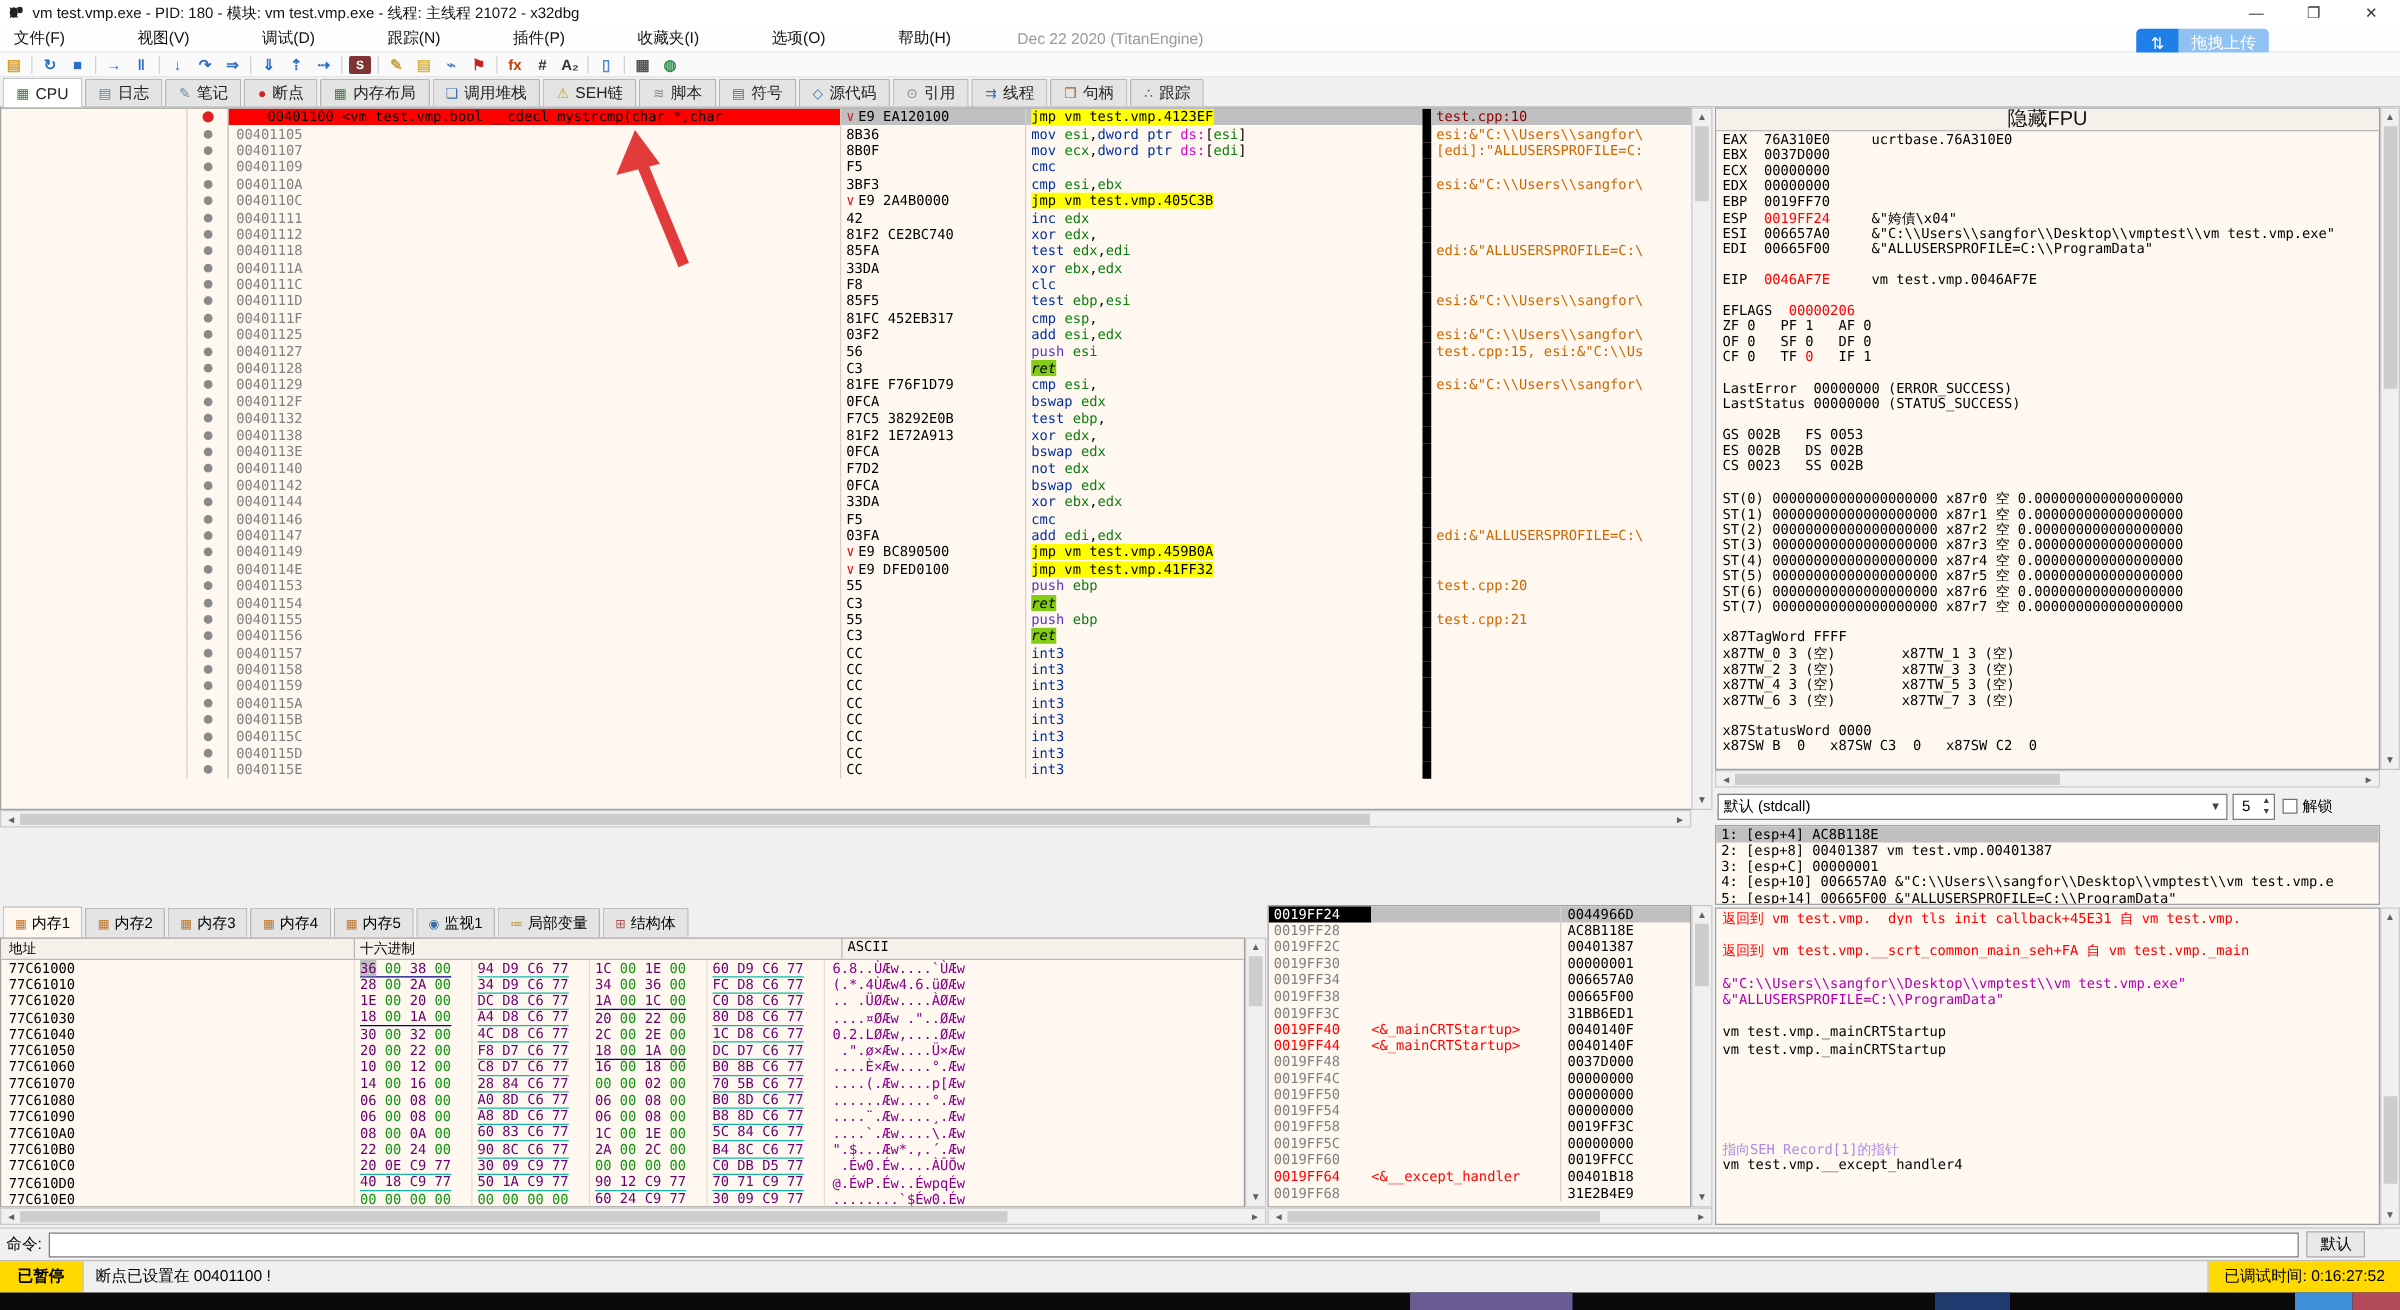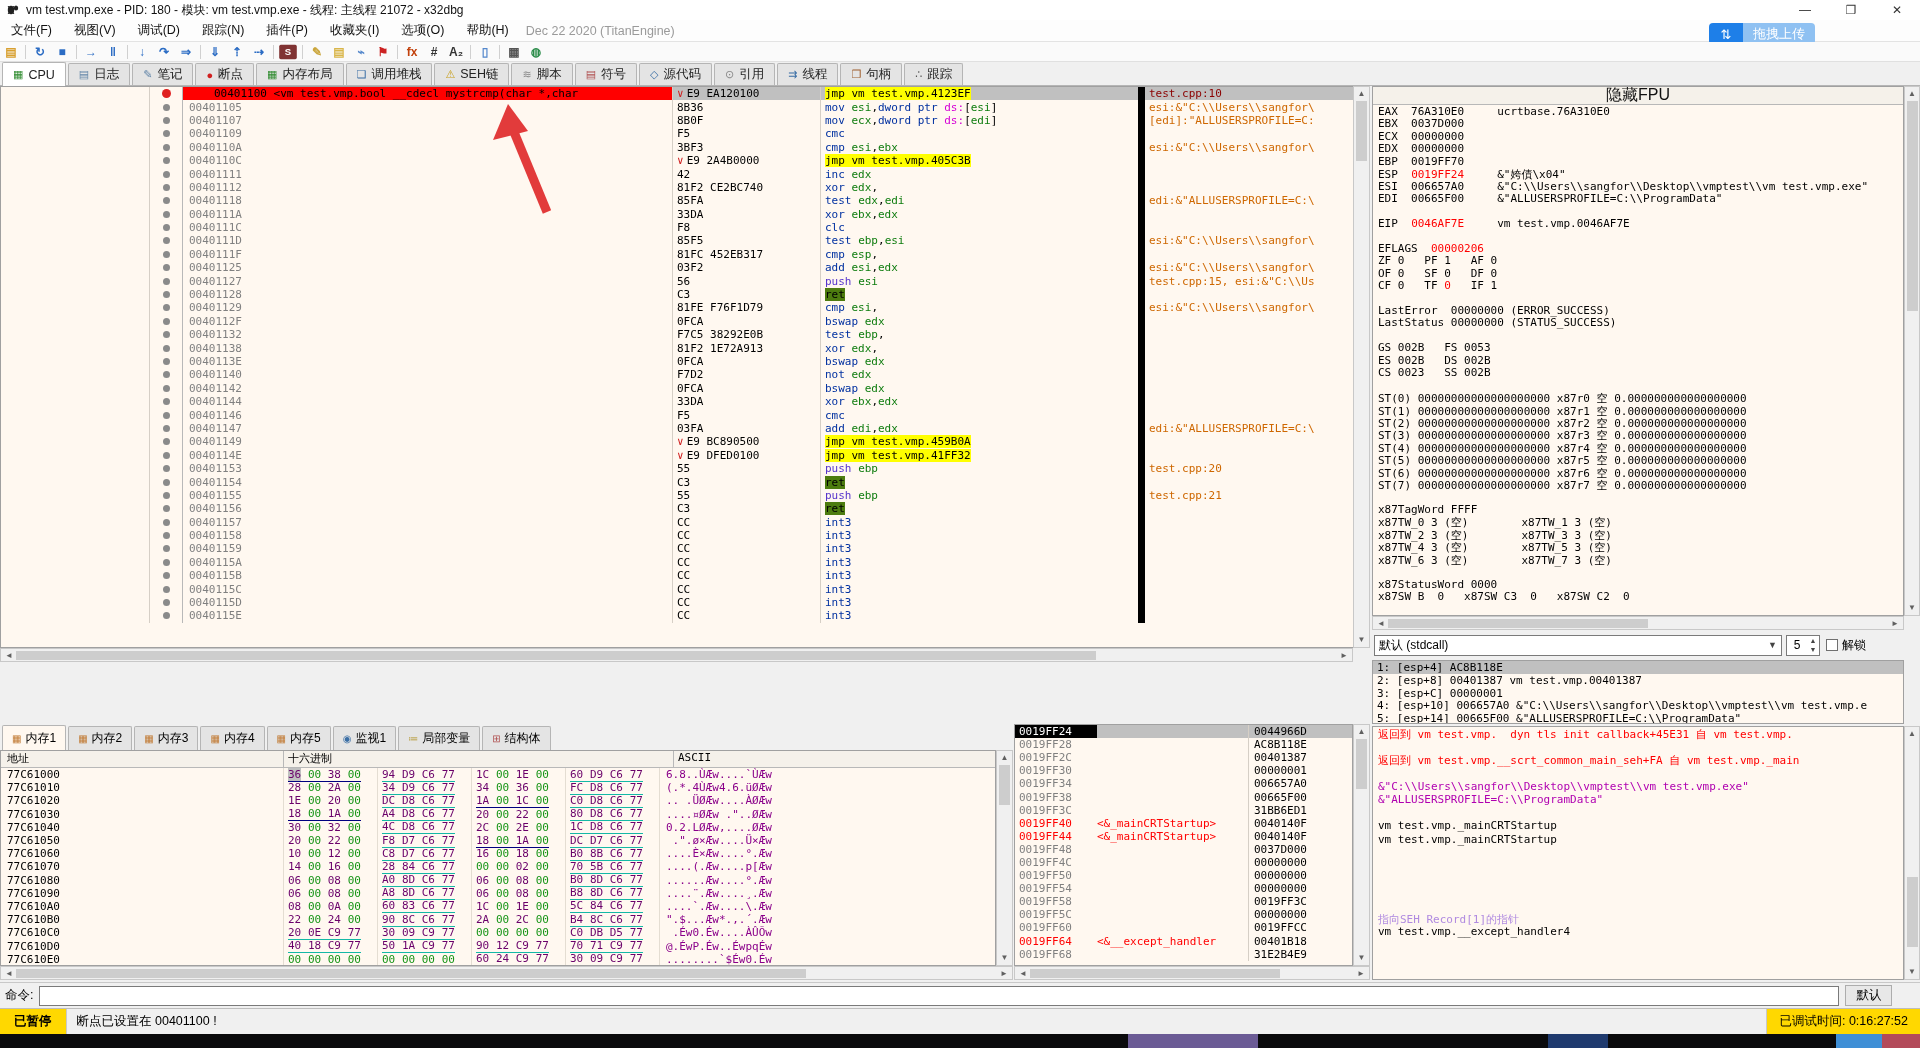--- a/index.html
+++ b/index.html
@@ -8,21 +8,21 @@
   .mono { font-family:"DejaVu Sans Mono", monospace; }
   #app { position:relative; width:1920px; height:1048px; background:#f0f0f0; }
 
   
   #titlebar { position:absolute; left:0; top:0; width:1920px; height:20px; background:#fff; display:flex; align-items:center; font-size:12px; color:#111; }
   #bug-ic { width:14px; height:12px; margin:0 6px 0 6px; }
   #wbtns { margin-left:auto; display:flex; }
   .wbtn { width:46px; height:20px; display:flex; align-items:center; justify-content:center; font-size:12px; color:#333; }
 
   
-  #menubar { position:absolute; left:0; top:20px; width:1920px; height:22px; background:#fdfdfd; border-bottom:1px solid #e3e3e3; display:flex; align-items:center; font-size:12.5px; color:#111; }
+  #menubar { position:absolute; left:0; top:20px; width:1920px; height:22px; background:#fdfdfd; border-bottom:1px solid #e3e3e3; display:flex; align-items:center; font-size:12.5px; color:#111;gap:36px; }
   .mitem { padding:0 11px; height:100%; display:flex; align-items:center; }
   #buildinfo { color:#9a9a9a; margin-left:6px; }
   #upload { position:absolute; right:105px; top:3px; height:22px; display:flex; }
   #upload .up-ic { width:34px; background:#1e7fe8; color:#fff; border-radius:4px 0 0 4px; display:flex; align-items:center; justify-content:center; font-size:13px; }
   #upload .up-tx { background:#8fc1f2; color:#fff; border-radius:0 4px 4px 0; display:flex; align-items:center; padding:0 10px; font-size:13px; }
 
   
   #toolbar { position:absolute; left:0; top:42px; width:1920px; height:20px; background:#fafafa; border-bottom:1px solid #e0e0e0; display:flex; align-items:center; }
   .tbi { width:22px; height:18px; display:flex; align-items:center; justify-content:center; font-size:12px; font-weight:bold; }
   .tbsep { width:1px; height:14px; background:#d0d0d0; margin:0 3px; }
@@ -60,21 +60,21 @@
   .dcmt { flex:1; height:100%; display:flex; align-items:center; padding-left:4px; overflow:hidden; }
   .drow.sel .daddr { background:#ff0000; color:#000;padding-left:31px; }
   .drow.sel .dbytes, .drow.sel .dinstr, .drow.sel .dcmt { background:#c0c0c0; }
   .arrjmp { color:#d02020; margin-right:3px; }
   .mn { color:#0030a0; }
   .push { color:#5533cc; }
   .reg { color:#0e7c0e; }
   .imm { color:#ce6700;margin-top:44px; }
   .seg { color:#d500d5; }
   .jmphl { background:#ffff00; color:#000; }
-  .rethl { background:#4d7c0f; color:#000; }
+  .rethl { background:#84cc16; color:#000;font-style:italic; }
   .cmt { color:#ce6700; }
   .cmt0 { color:#8b0000; }
 
   
   #fpuhdr { height:18px; background:#f5f1ea; border-bottom:1px solid #b8b8b8; display:flex; align-items:center; justify-content:center; font-size:16px; color:#111; }
   .rline { height:12.45px; font-size:11px; white-space:pre; padding-left:5px; color:#000; }
   .red { color:#ff0000; }
   .aline { height:12.8px; font-size:11px; white-space:pre; padding-left:4px; color:#000; overflow:hidden; }
   .aline.sel { background:#c0c0c0; }
   .fline { height:13.2px; font-size:11px; white-space:pre; padding-left:5px; overflow:hidden; }

